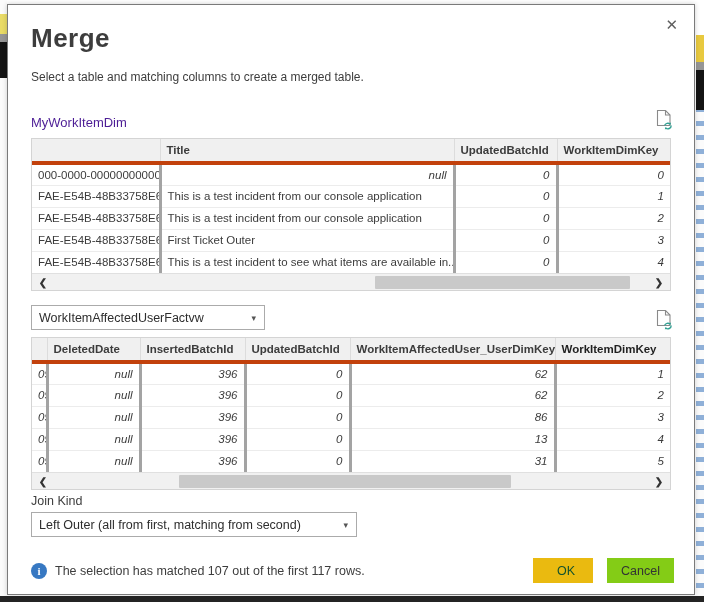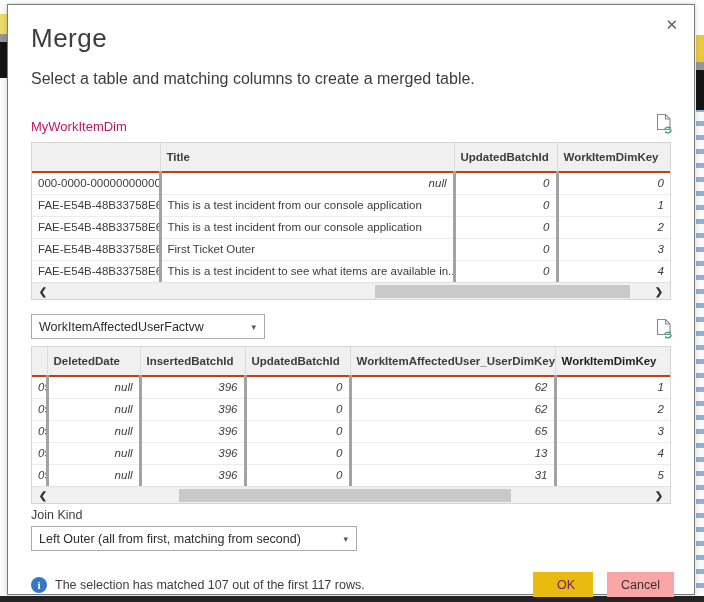--- a/index.html
+++ b/index.html
@@ -14,34 +14,34 @@
   #edge-right { right:0; top:0; width:8px; height:602px;
                 background:repeating-linear-gradient(180deg,#fbfbfb 0 9px,#8fb0d8 9px 14px); }
   #edge-bottom{ left:0; bottom:0; width:704px; height:6px; background:#242424; }
 
   
   .dialog { position:absolute; left:7px; top:4px; width:688px; height:591px;
             background:#fff; border:1px solid #7a7a7a; z-index:2;
             box-shadow:0 0 5px rgba(0,0,0,.2); padding:0 20px 0 23px; }
   .close { position:absolute; top:10px; right:12px; font-size:15px; color:#5f5f5f;
            cursor:pointer; line-height:15px; padding:2px 4px; }
-  h1.title { margin-top:18px; font-size:26px; font-weight:400; color:#3d3d3d; letter-spacing:.5px; }
-  .subtitle { margin-top:16px; font-size:16px; color:#3d3d3d; }
+  h1.title { margin-top:18px; font-size:26px; font-weight:700; color:#3d3d3d; letter-spacing:.5px; }
+  .subtitle { margin-top:16px; font-size:12px; color:#3d3d3d; }
 
   .section-head { display:flex; justify-content:space-between; align-items:flex-end; }
   .sec1 { margin-top:25px; }
   .sec2 { margin-top:14px;align-items:flex-end; }
-  .section-label { font-size:13px; color:#be185d; }
+  .section-label { font-size:13px; color:#4c1d95; }
   .refresh-btn { cursor:pointer; line-height:0; }
 
   
   .gridwrap { width:640px; border:1px solid #d4d4d4; margin-top:8px; background:#fff; }
   table.grid { border-collapse:collapse; table-layout:fixed; width:638px; font-size:11.5px; color:#3c3c3c; }
   table.grid th { background:#f0f0f0; font-weight:700; text-align:left; height:24px;
-                  padding:8px 6px; border-left:1px solid #dcdcdc; border-bottom:2px solid #c2410c;
+                  padding:0 6px; border-left:1px solid #dcdcdc; border-bottom:4px solid #c2410c;
                   overflow:hidden; white-space:nowrap; }
   table.grid th:first-child { border-left:none; }
   table.grid td { height:22px; padding:0 6px; border-left:3px solid #a3a3a3;
                   border-bottom:1px solid #ececec; overflow:hidden; white-space:nowrap; background:#fff; }
   table.grid td:first-child { border-left:none; }
   table.grid tr:last-child td { border-bottom:none; }
   td.num  { font-style:italic; text-align:right; }
   td.clip { text-align:right; padding-right:4px; }
   th.sel-gold { background:#b8900c; color:#1f1f1f; }
   td.selbody  { background:#e2e2e2; }
@@ -66,22 +66,22 @@
 
   
   .footer { display:flex; justify-content:space-between; align-items:center; margin-top:21px; }
   .info { display:flex; align-items:center; gap:8px; font-size:12.5px; color:#3d3d3d; }
   .info-badge { width:16px; height:16px; border-radius:50%; background:#3778c2; color:#fff;
                 font-size:11px; font-weight:bold; text-align:center; line-height:16px;
                 font-family:"Liberation Serif", serif; }
   .btns { display:flex; gap:14px; }
   .btn { height:25px; min-width:60px; border:none; font-size:12.5px; padding:0 14px; cursor:pointer;
          font-family:"Liberation Sans", sans-serif; }
-  .btn-ok { background:#eaba10; color:#701a75;padding-left:20px; }
-  .btn-cancel { background:#fca5a5; color:#333; }
+  .btn-ok { background:#eaba10; color:#14532d;padding-left:20px; }
+  .btn-cancel { background:#84cc16; color:#333; }
 </style>
 </head>
 <body>
 
 <div id="edge-left" class="edge">
   <div class="edge-seg" style="top:14px;height:20px;background:#e9db66;"></div>
   <div class="edge-seg" style="top:34px;height:8px;background:#969696;"></div>
   <div class="edge-seg" style="top:42px;height:36px;background:#141414;"></div>
 </div>
 <div id="edge-right" class="edge">
@@ -223,21 +223,21 @@
               <td class="num">396</td>
               <td class="num">0</td>
               <td class="num">62</td>
               <td class="num selbody">2</td>
             </tr>
             <tr>
               <td class="num clip">09</td>
               <td class="num">null</td>
               <td class="num">396</td>
               <td class="num">0</td>
-              <td class="num">65</td>
+              <td class="num">86</td>
               <td class="num selbody">3</td>
             </tr>
             <tr>
               <td class="num clip">09</td>
               <td class="num">null</td>
               <td class="num">396</td>
               <td class="num">0</td>
               <td class="num">13</td>
               <td class="num selbody">4</td>
             </tr>

